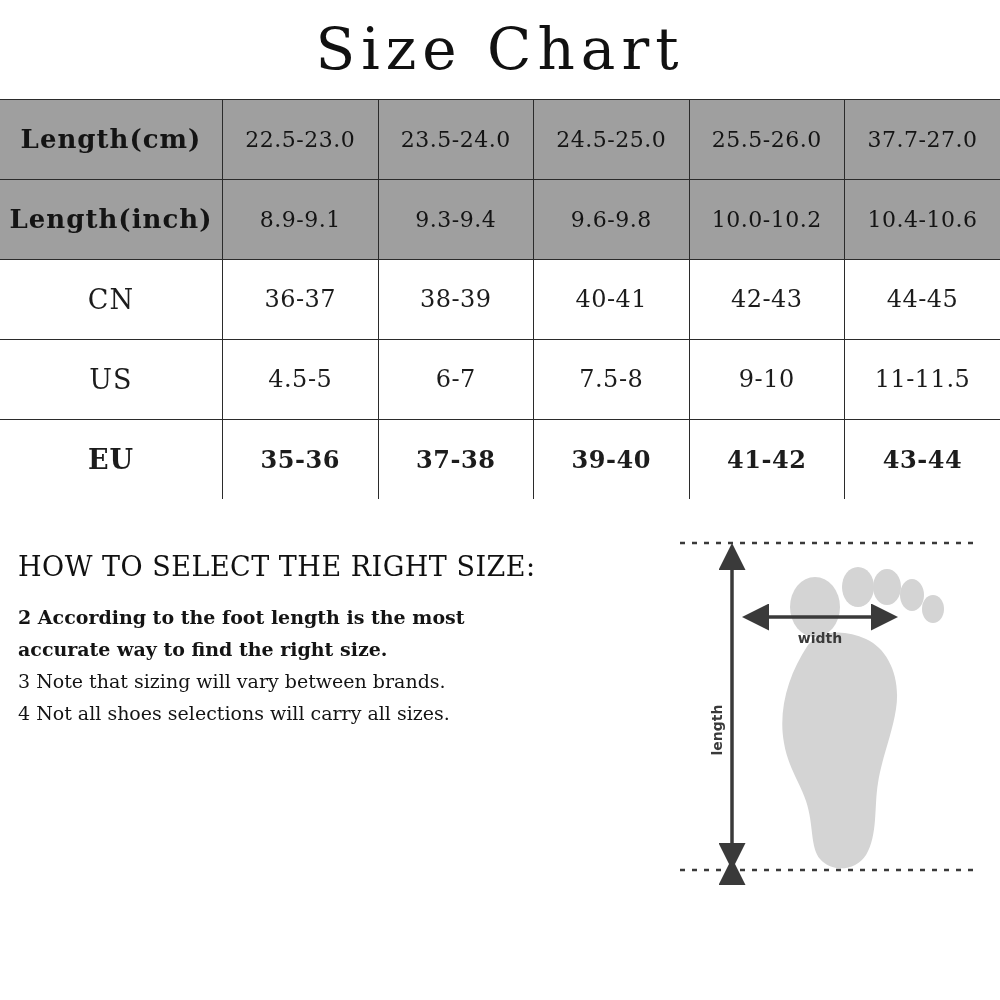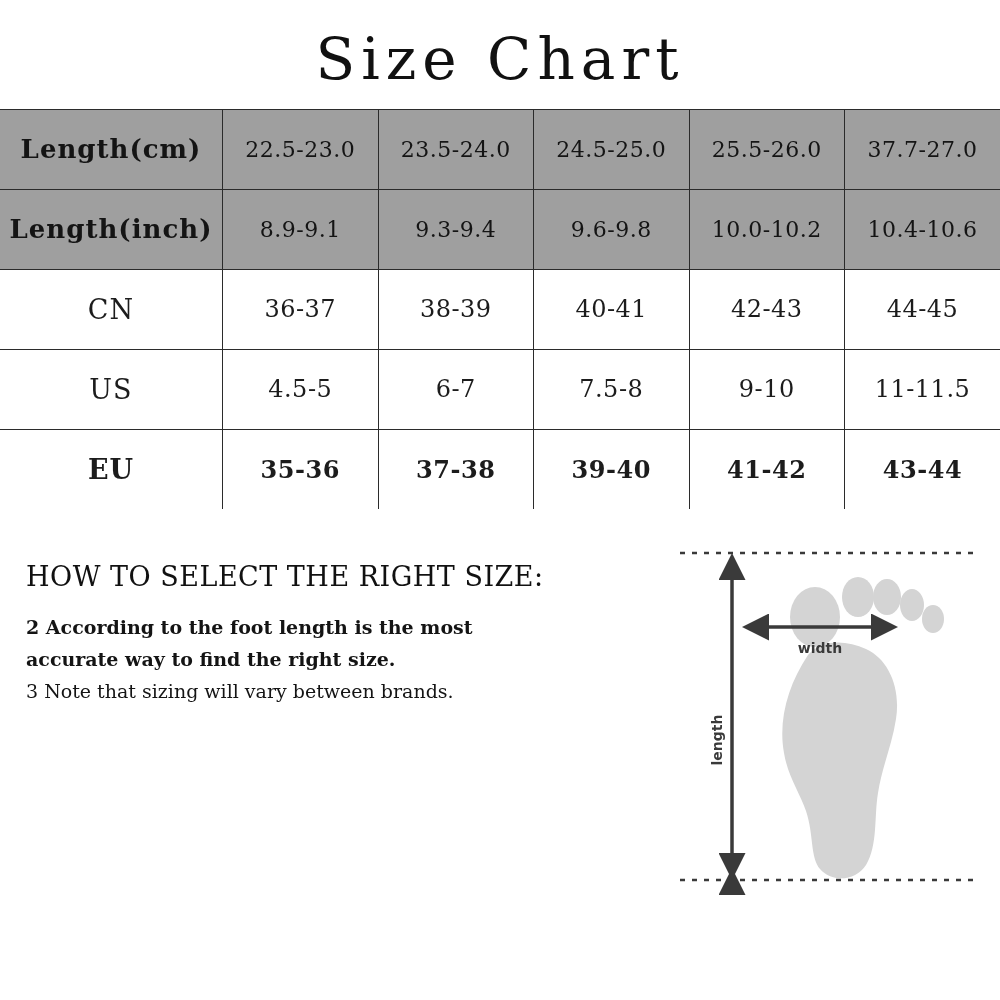--- a/index.html
+++ b/index.html
@@ -22,21 +22,21 @@
   }
 
   
   .title {
     text-align: center;
     font-family: "DejaVu Serif", serif;
     font-size: 58px;
     letter-spacing: 6px;
     font-weight: 400;
     color: #111111;
-    padding-top: 26px;
+    padding-top: 16px;
     line-height: 1.15;
   }
 
   
   .table-wrap {
     margin-top: 16px;
     padding: 0 0px;
   }
   table.size-table {
     border-collapse: collapse;
@@ -84,21 +84,21 @@
   }
 
   
   .bottom {
     position: relative;
     margin-top: 26px;
     display: flex;
   }
   .howto {
     width: 640px;
-    padding-left: 26px;
+    padding-left: 18px;
     box-sizing: border-box;
   }
   .howto h2 {
     font-family: "DejaVu Serif", serif;
     font-size: 27px;
     font-weight: 400;
     letter-spacing: 0.5px;
     margin: 26px 0 22px 0;
     color: #111;
   }
@@ -191,20 +191,21 @@
   </div>
 
   <div class="bottom">
 
     <div class="howto">
       <h2>HOW TO SELECT THE RIGHT SIZE:</h2>
       <ol>
         <li class="bold">2 According to the foot length is the most</li>
         <li class="bold">accurate way to find the right size.</li>
         <li>3 Note that sizing will vary between brands.</li>
+        <li>4 Not all shoes selections will carry all sizes.</li>
       </ol>
     </div>
 
     <div class="diagram">
       <svg width="340" height="360" viewBox="0 0 340 360" xmlns="http://www.w3.org/2000/svg">
 
         <g fill="#d4d4d4">
 
           <path d="M148 120
                    C 128 150, 118 185, 124 218

